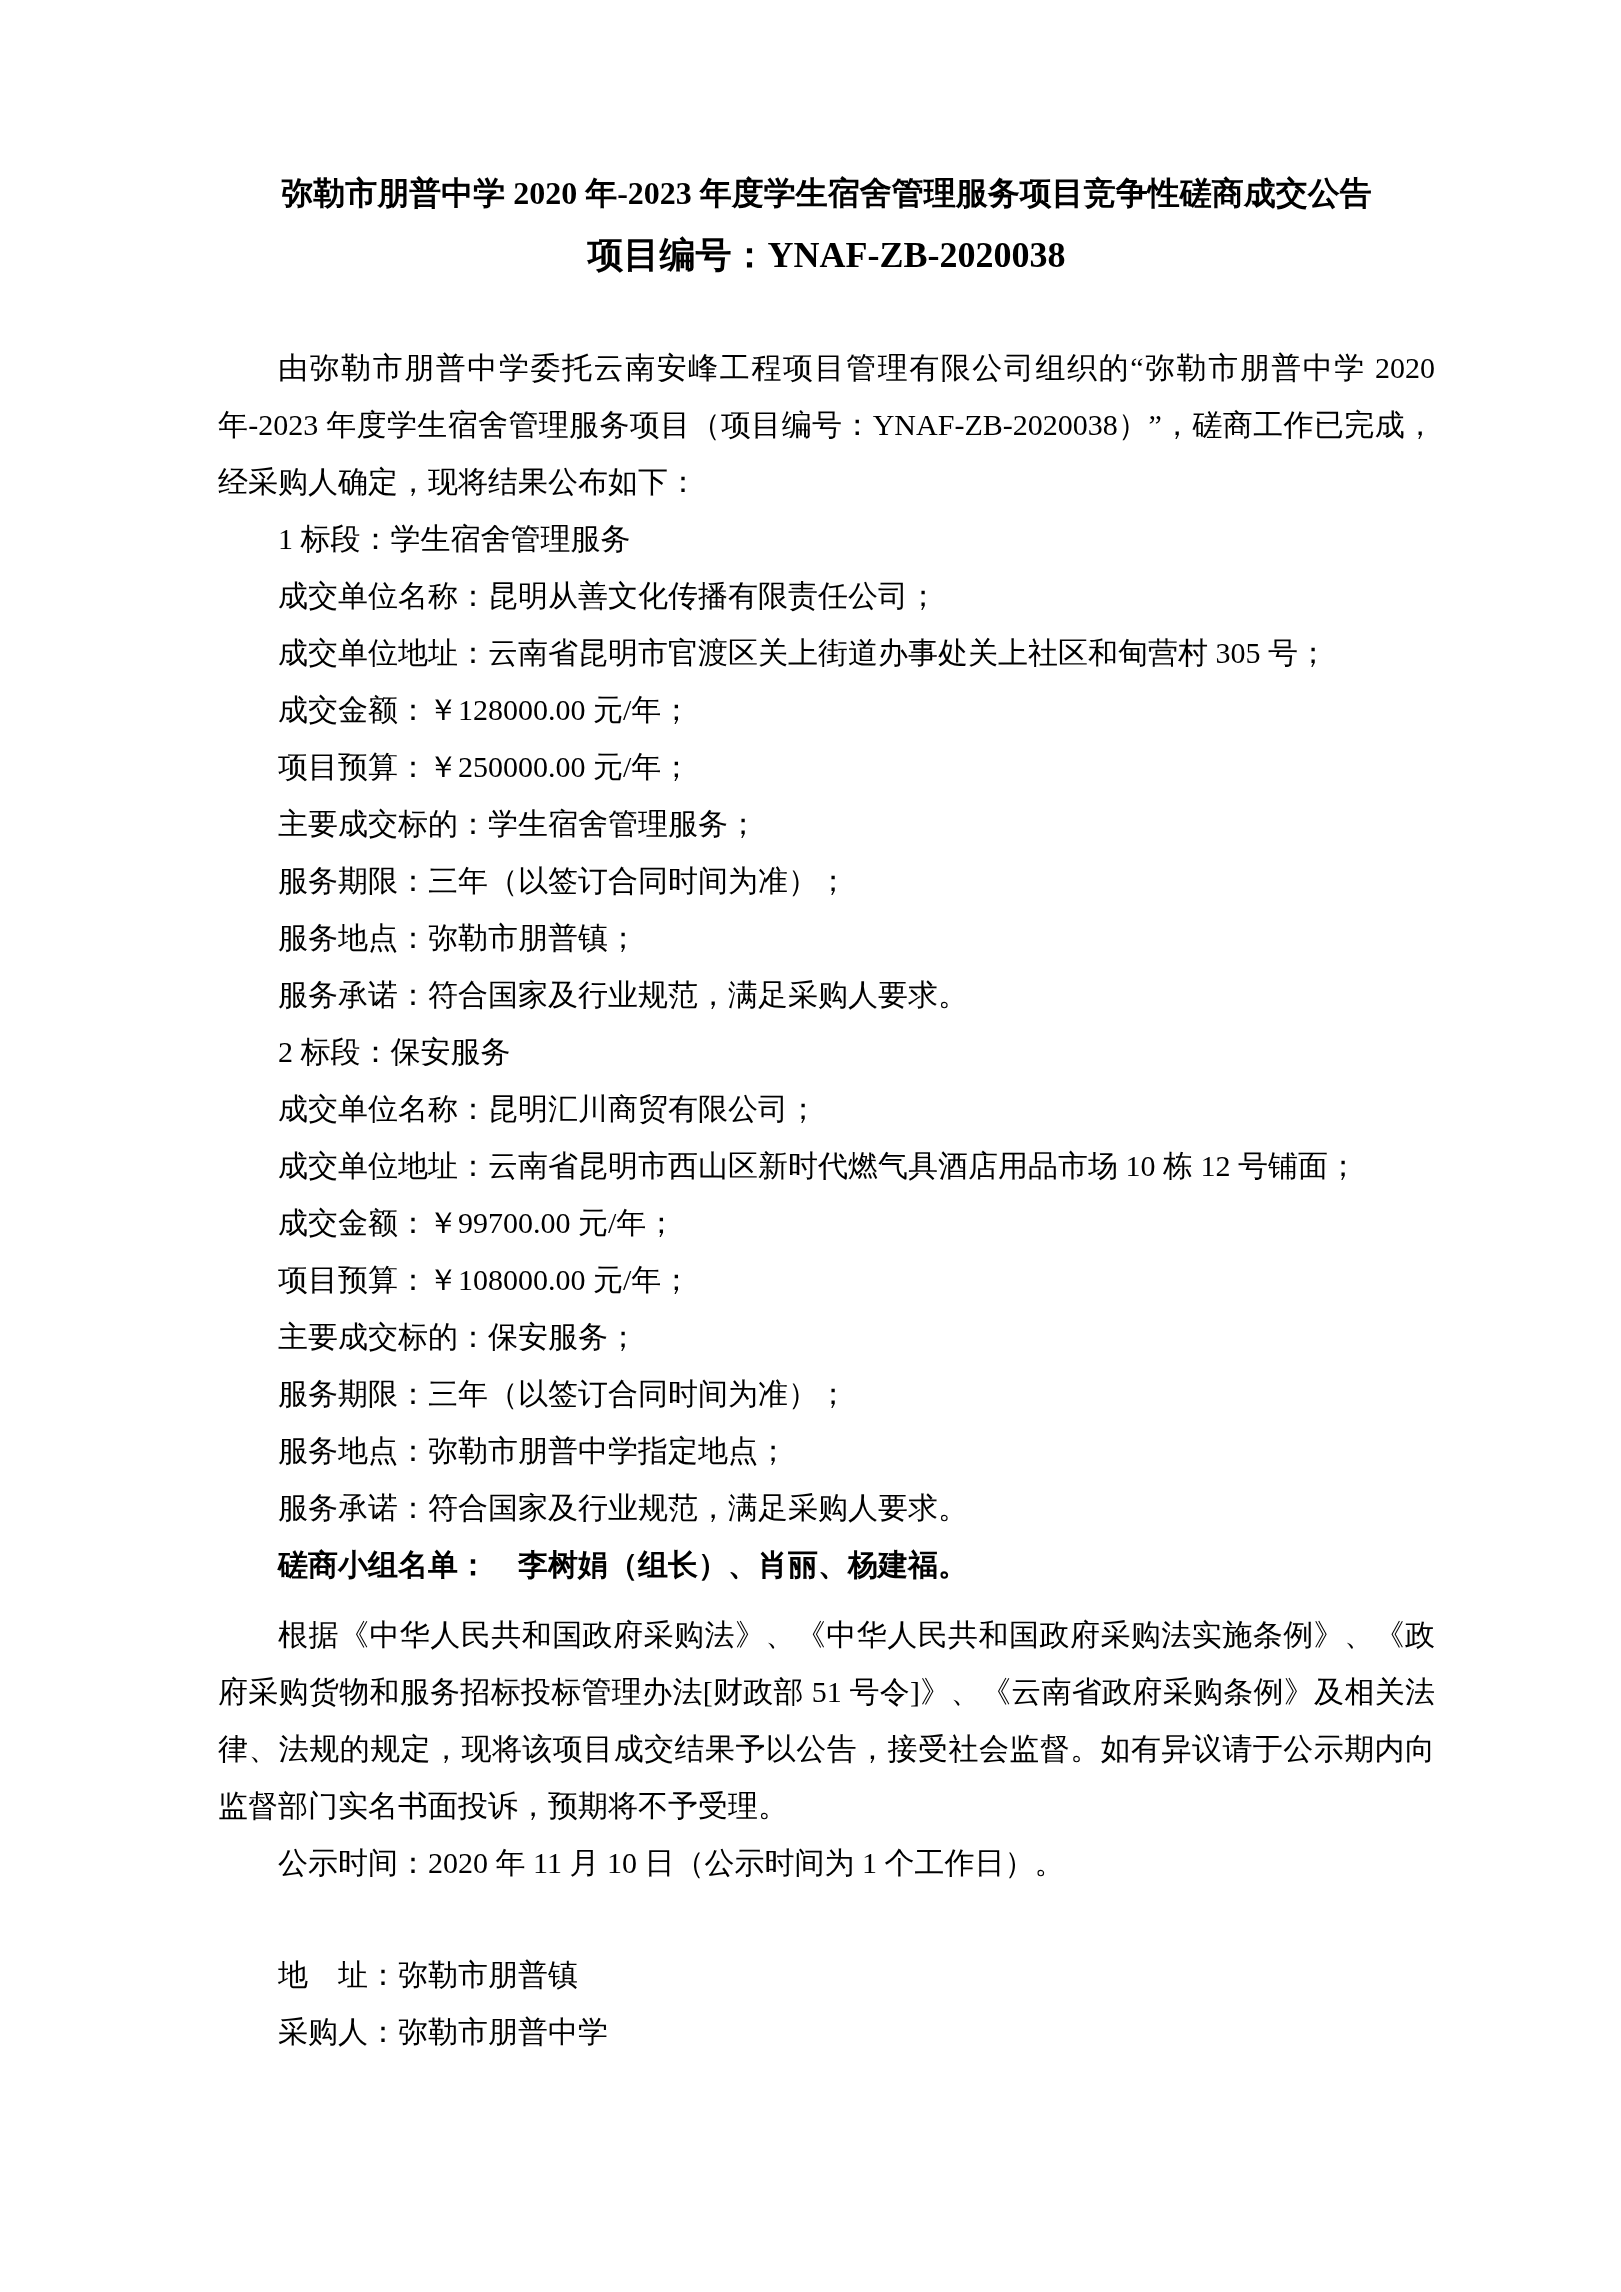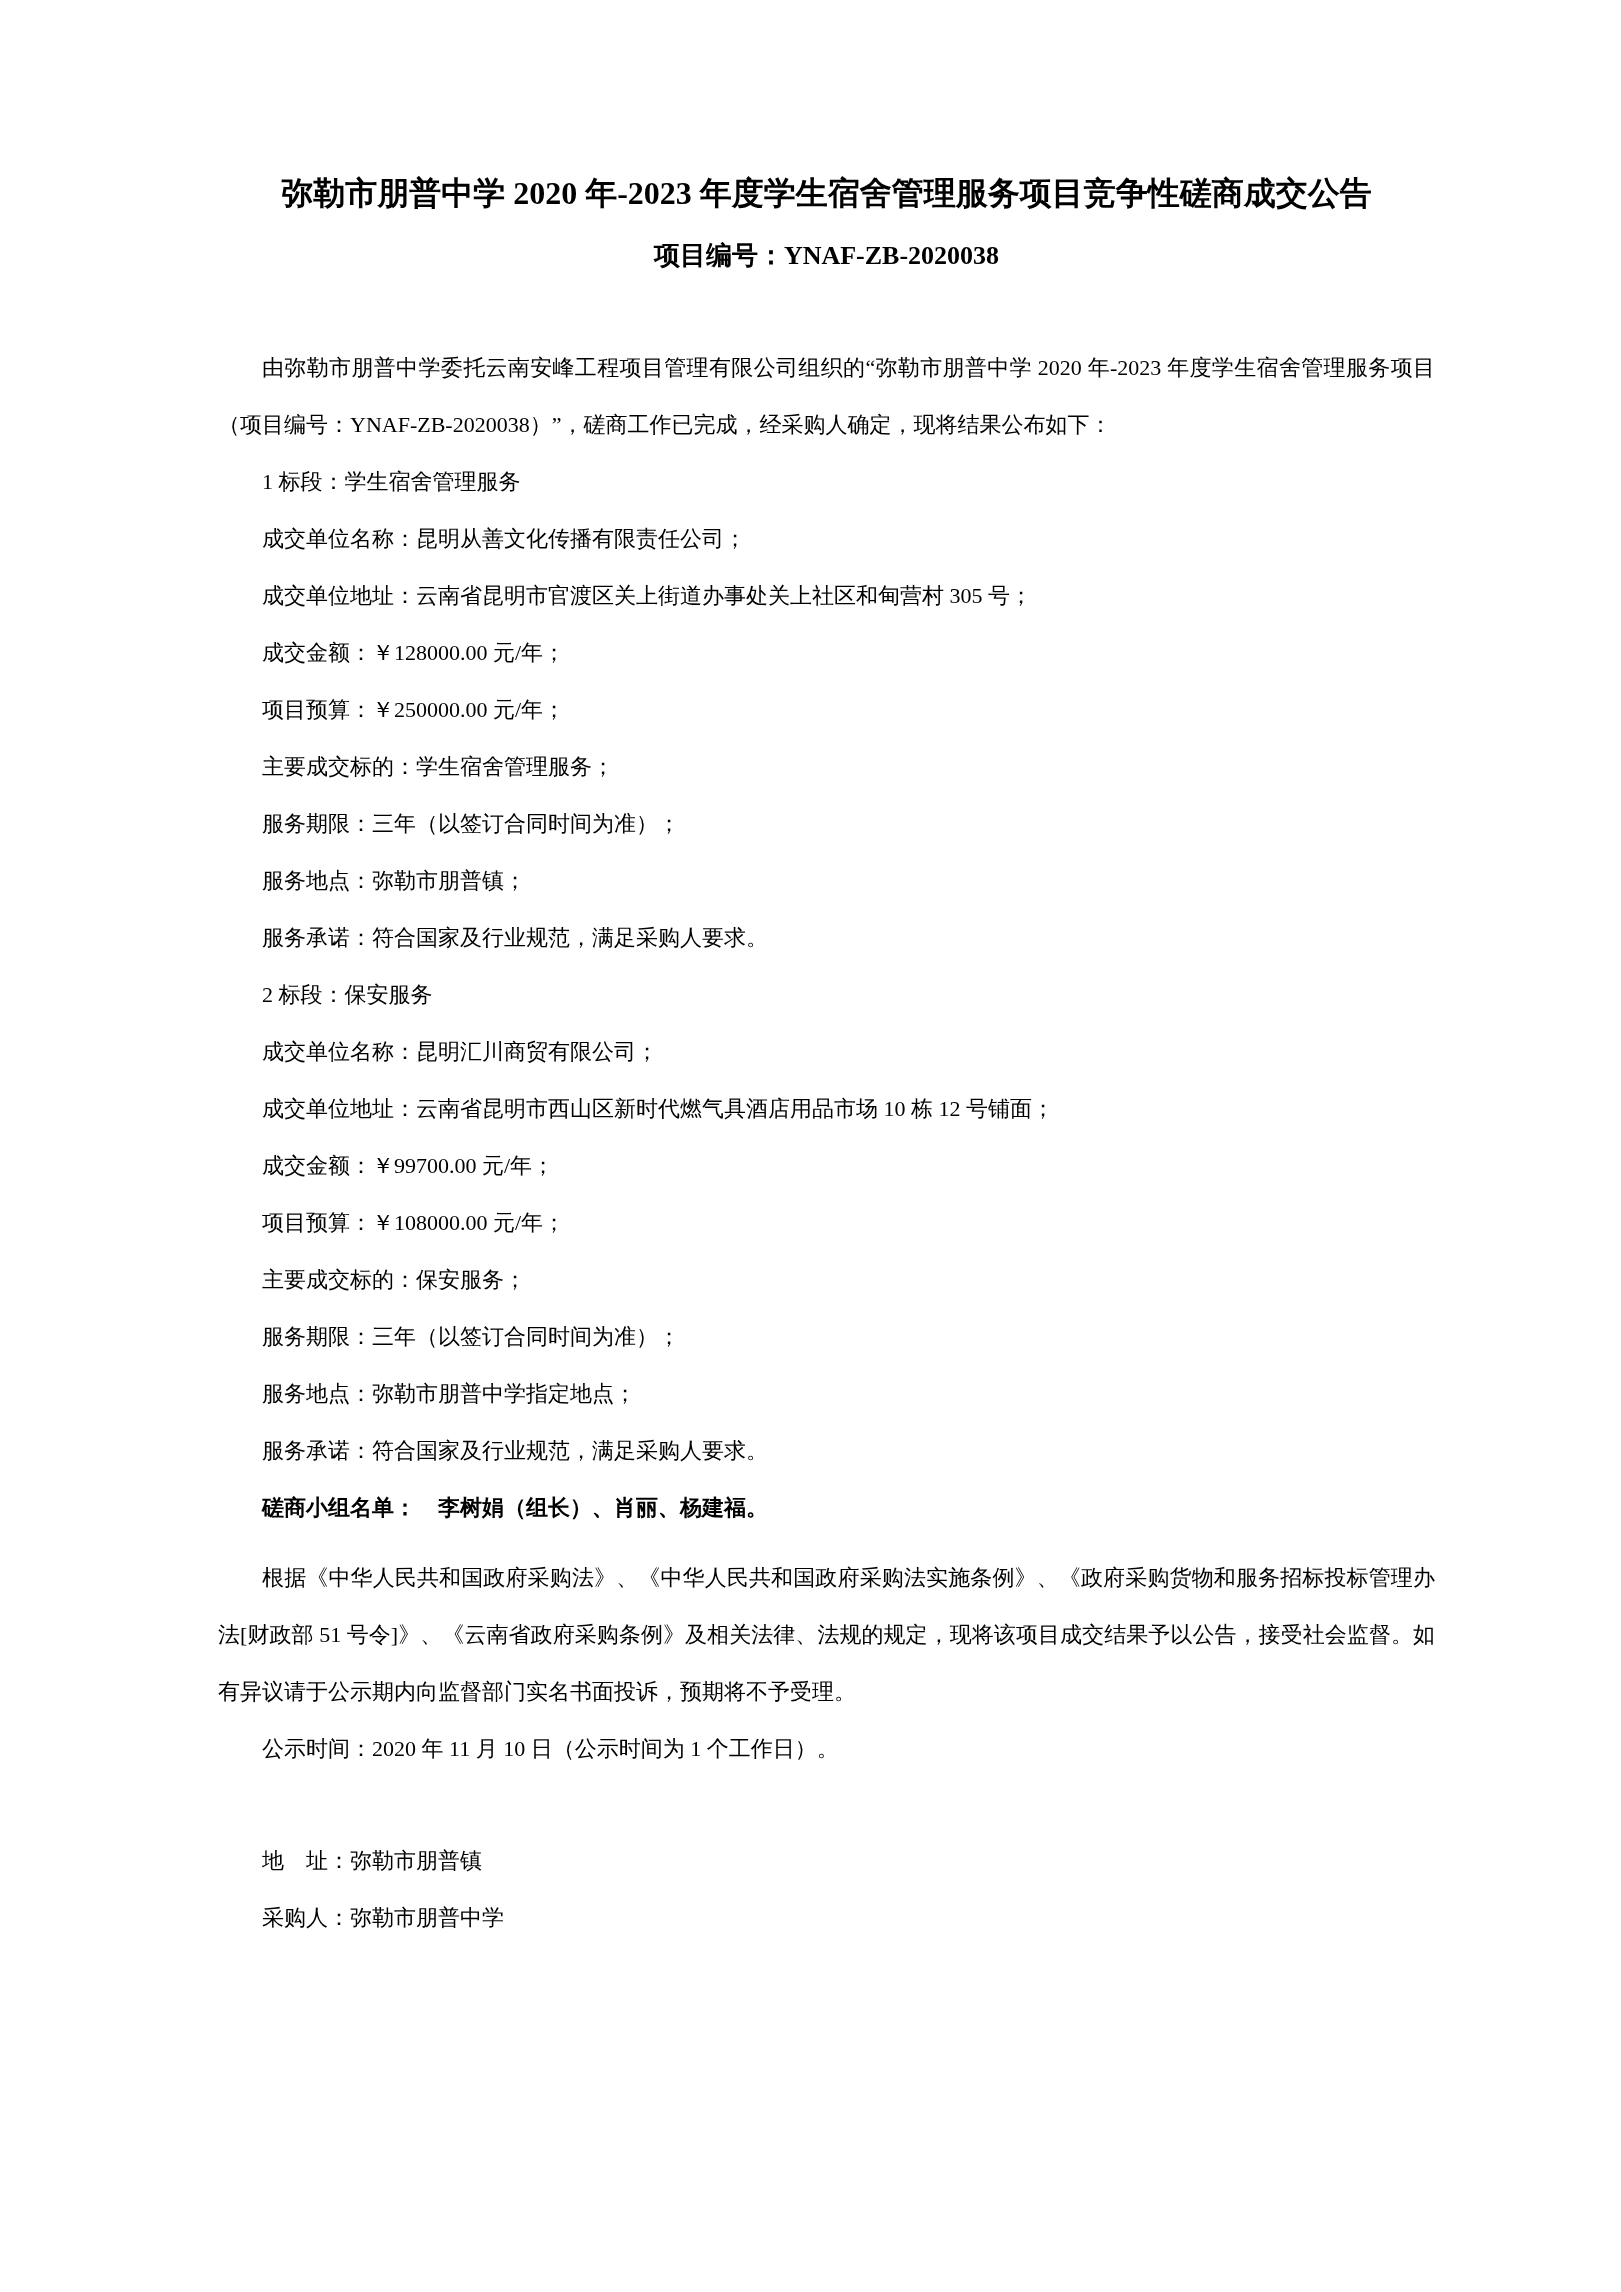--- a/index.html
+++ b/index.html
@@ -16,29 +16,29 @@
     overflow: hidden;
   }
   .doc-title {
     font-size: 32px;
     font-weight: bold;
     text-align: center;
     line-height: 47px;
     margin: 0;
   }
   .doc-subtitle {
-    font-size: 26px;
+    font-size: 36px;
     font-weight: bold;
     text-align: center;
     line-height: 45px;
     margin: 15.7px 0 0 0;
   }
   .doc-body {
     margin-top: 61px;
-    font-size: 22px;
+    font-size: 30px;
     line-height: 57px;
   }
   .para {
     text-indent: 2em;
     text-align: justify;
     margin: 0;
   }
   .line {
     text-indent: 2em;
     white-space: nowrap;

